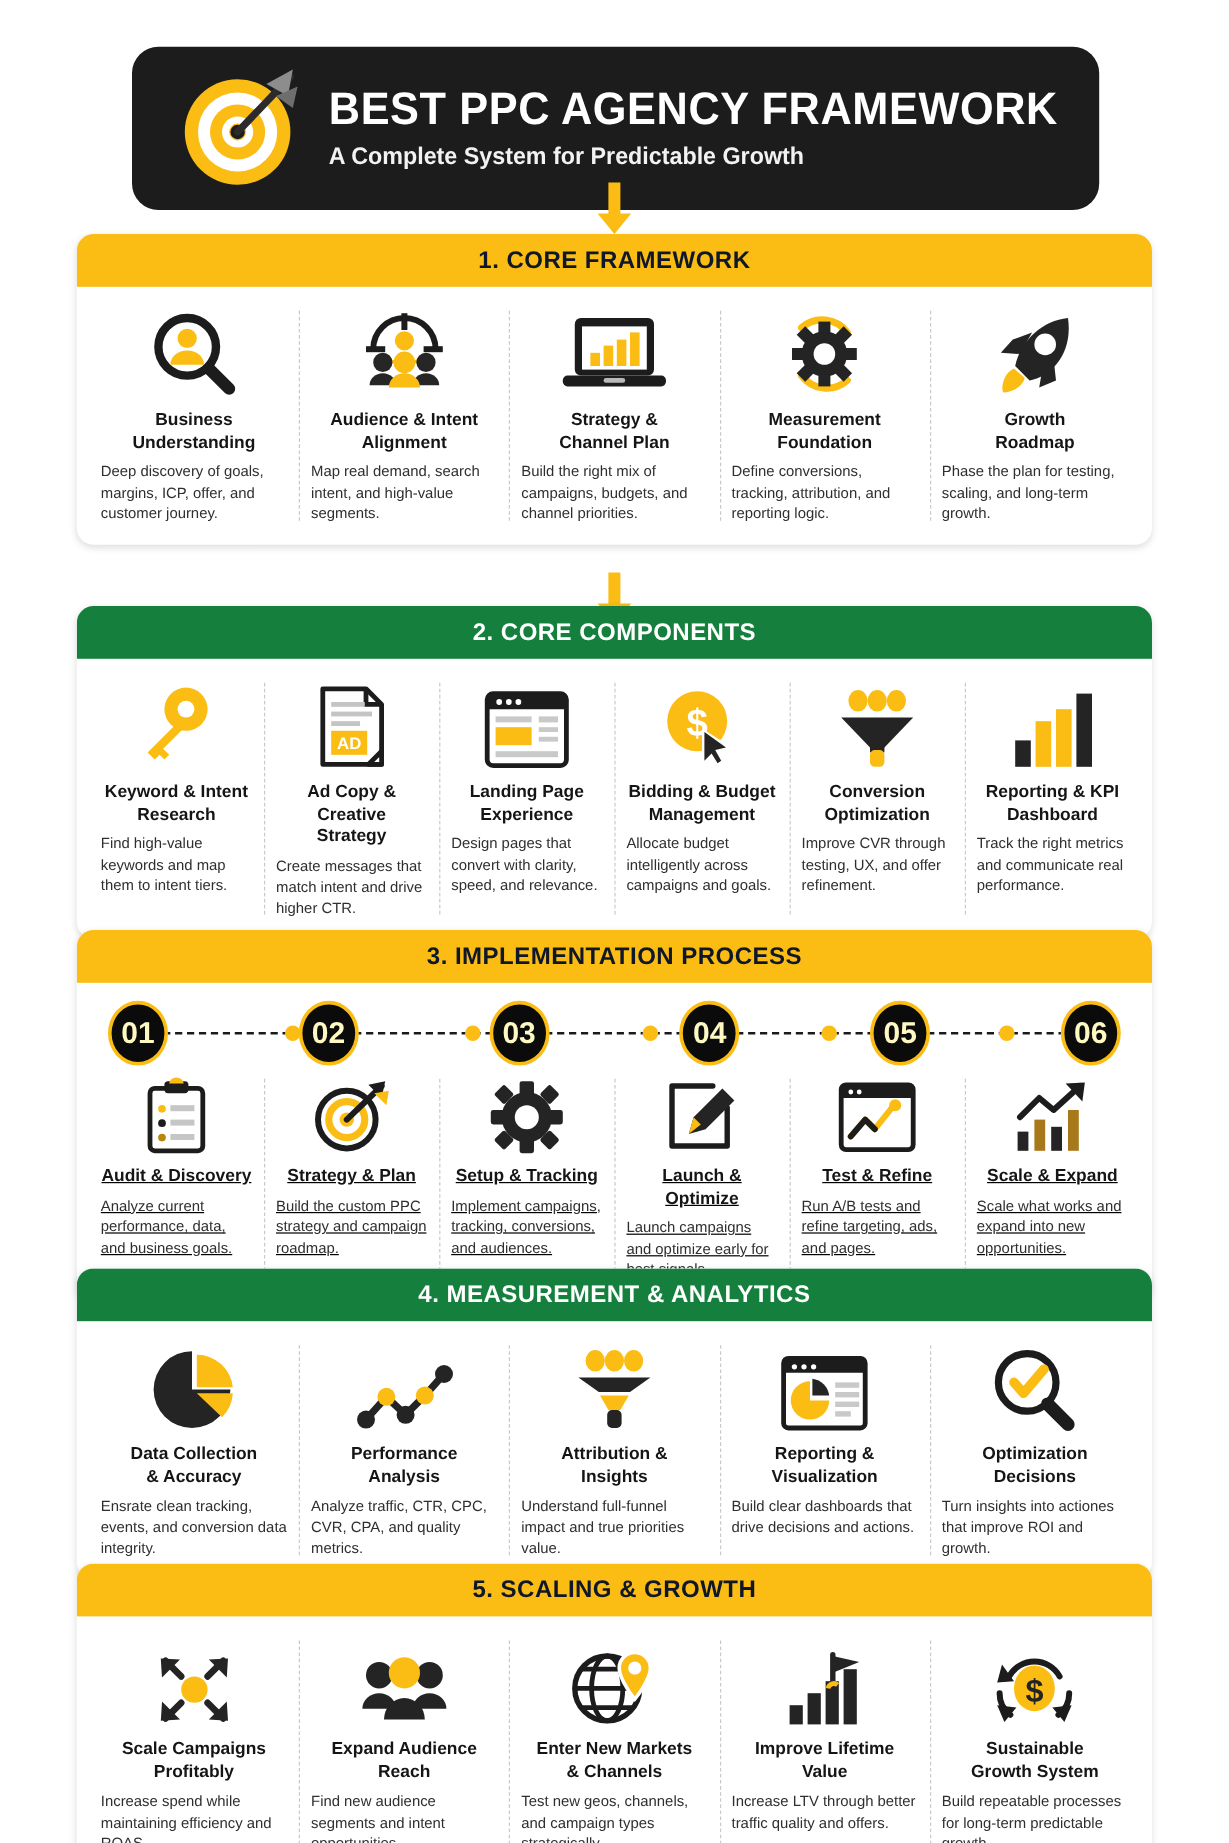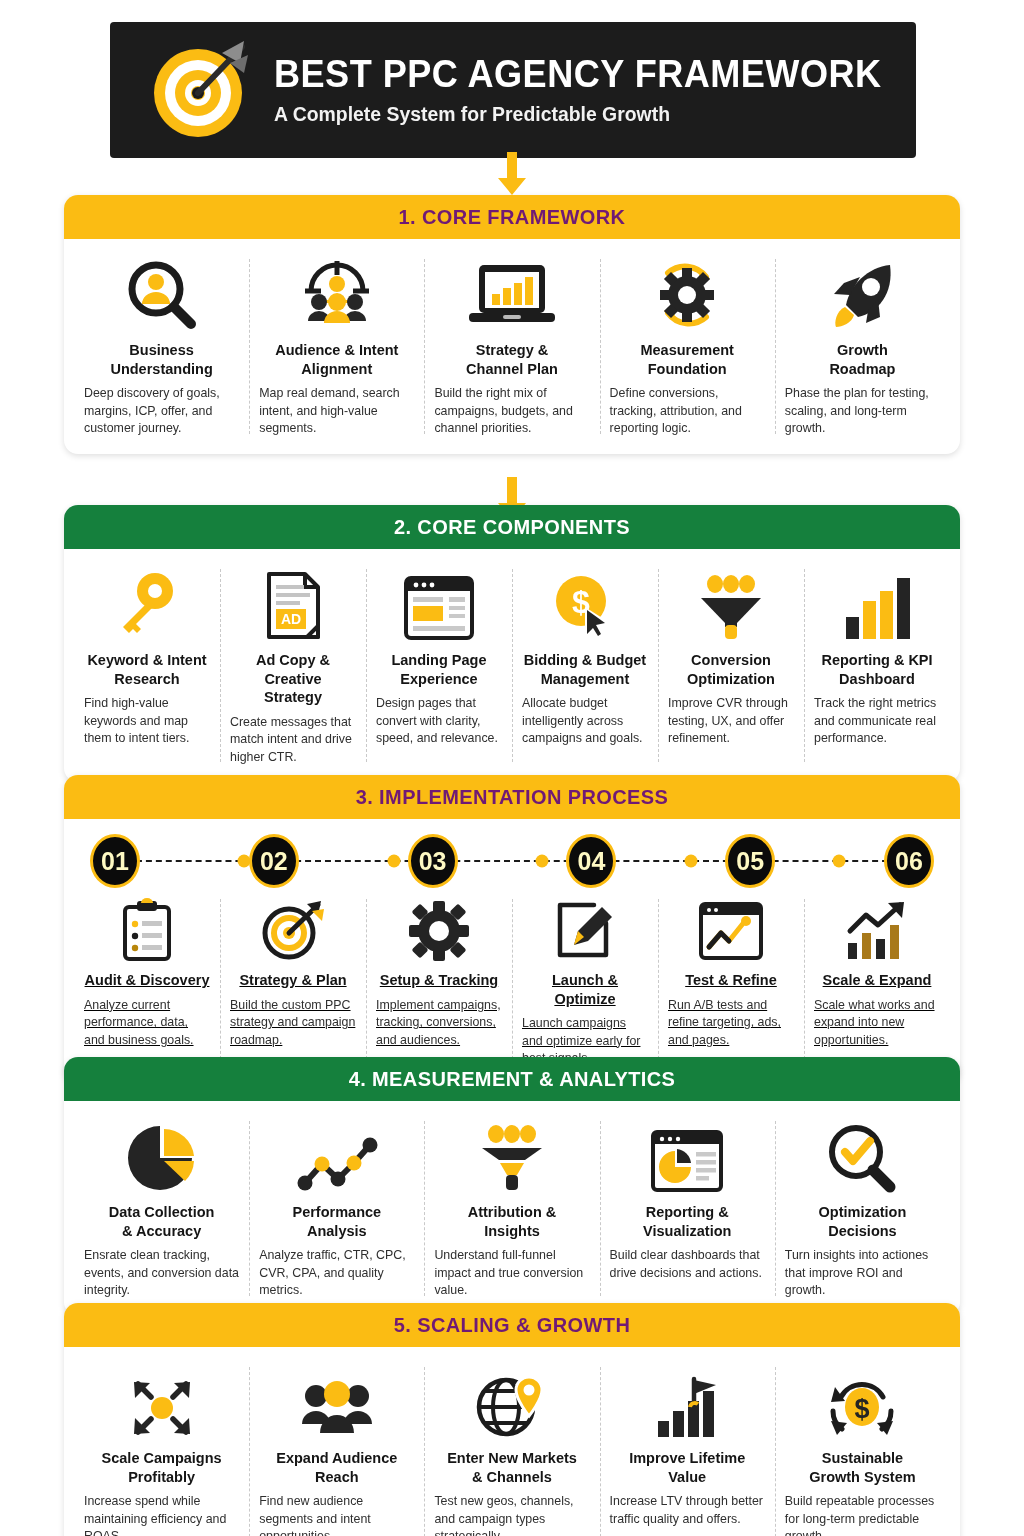--- a/index.html
+++ b/index.html
@@ -6,24 +6,24 @@
   html, body {
     width: 1024px; height: 1536px;
     background: #ffffff;
     font-family: "Liberation Sans", sans-serif;
     overflow: hidden;
   }
   .page { position: relative; width: 1024px; height: 1536px; padding: 0; }
 
   
   .header {
-    position: absolute; left: 110px; top: 22px;
+    position: absolute; left: 110px; top: 39px;
     width: 806px; height: 136px;
     background: #1c1c1c;
-    border-radius: 4px;
+    border-radius: 22px;
     display: flex; align-items: center;
     padding-left: 34px;
   }
   .header-logo { width: 114px; height: 114px; flex: 0 0 114px; position: relative; }
   .header-text { margin-left: 16px; }
   .header-title {
     color: #ffffff; font-size: 38px; font-weight: bold;
     letter-spacing: 0.5px; line-height: 1.1;
     font-family: "Liberation Sans Narrow", "Liberation Sans", sans-serif;
     transform: scaleX(0.95); transform-origin: left center;
@@ -46,21 +46,21 @@
     background: #ffffff;
     border-radius: 14px;
     box-shadow: 0 2px 6px rgba(0,0,0,0.13);
     overflow: hidden;
   }
   .sec-head {
     height: 44px; display: flex; align-items: center; justify-content: center;
     font-size: 20px; font-weight: bold; letter-spacing: 0.4px;
     font-family: "Liberation Sans Narrow", "Liberation Sans", sans-serif;
   }
-  .sec-head.yellow { background: #FBBC13; color: #701a75; }
+  .sec-head.yellow { background: #FBBC13; color: #0f172a; }
   .sec-head.dark   { background: #15803d; color: #ffffff; }
 
   .cols { display: flex; align-items: stretch; padding: 16px 10px 16px 10px; }
   .col {
     flex: 1 1 0; min-width: 0;
     display: flex; flex-direction: column; align-items: center;
     padding: 0 10px;
     position: relative;
   }
   .col + .col::before {
@@ -490,21 +490,21 @@
           <svg width="70" height="68" viewBox="0 0 70 68">
             <ellipse cx="19" cy="9" rx="8" ry="9" fill="#FBBC13"></ellipse>
             <ellipse cx="35" cy="9" rx="8" ry="9" fill="#FBBC13"></ellipse>
             <ellipse cx="51" cy="9" rx="8" ry="9" fill="#FBBC13"></ellipse>
             <path d="M5 23 h60 L48 35 h-26 Z" fill="#242424"></path>
             <path d="M23 38 h24 L40 50 h-10 Z" fill="#FBBC13"></path>
             <rect x="29" y="50" width="12" height="15" rx="4" fill="#242424"></rect>
           </svg>
         </div>
         <div class="col-title">Attribution &amp;<br>Insights</div>
-        <div class="col-desc">Understand full-funnel impact and true conversion value.</div>
+        <div class="col-desc">Understand full-funnel impact and true priorities value.</div>
       </div>
       <div class="col">
         <div class="icon-wrap">
           <svg width="74" height="64" viewBox="0 0 74 64">
             <rect x="3" y="3" width="68" height="58" rx="4" fill="#ffffff" stroke="#1c1c1c" stroke-width="4"></rect>
             <path d="M3 7 a4 4 0 0 1 4 -4 h60 a4 4 0 0 1 4 4 v8 h-68 z" fill="#1c1c1c"></path>
             <circle cx="12" cy="10" r="2.2" fill="#ffffff"></circle>
               <circle cx="20" cy="10" r="2.2" fill="#ffffff"></circle>
               <circle cx="28" cy="10" r="2.2" fill="#ffffff"></circle>
             <path d="M25 38 L25 22 A16 16 0 1 0 41 38 Z" fill="#FBBC13"></path>

